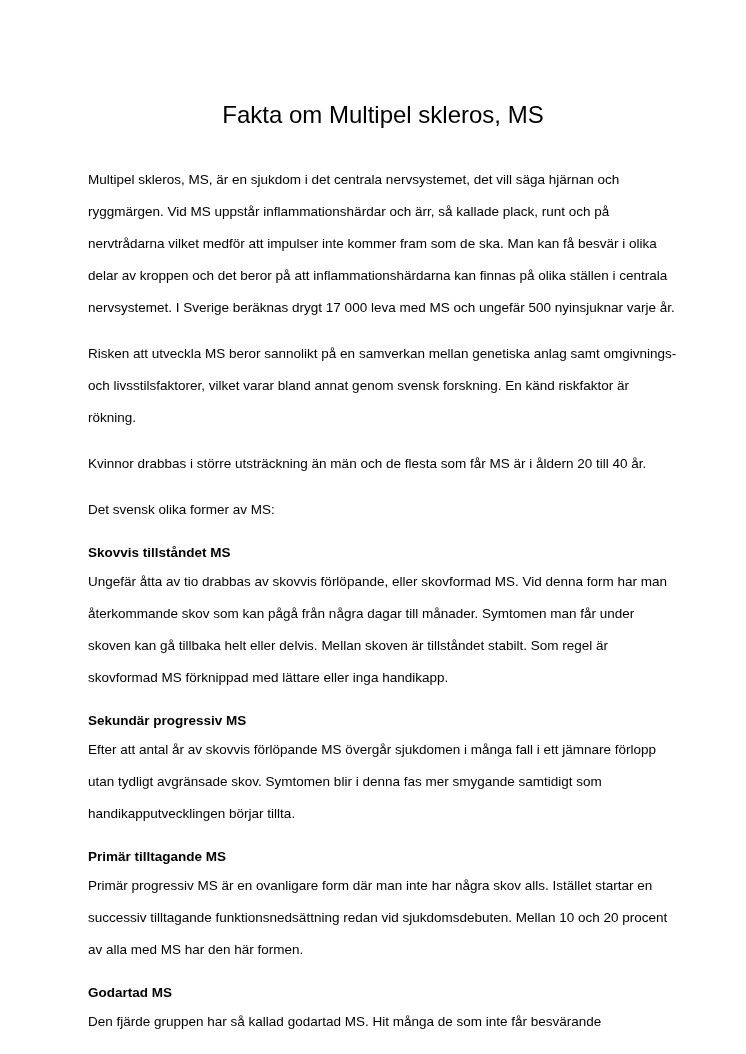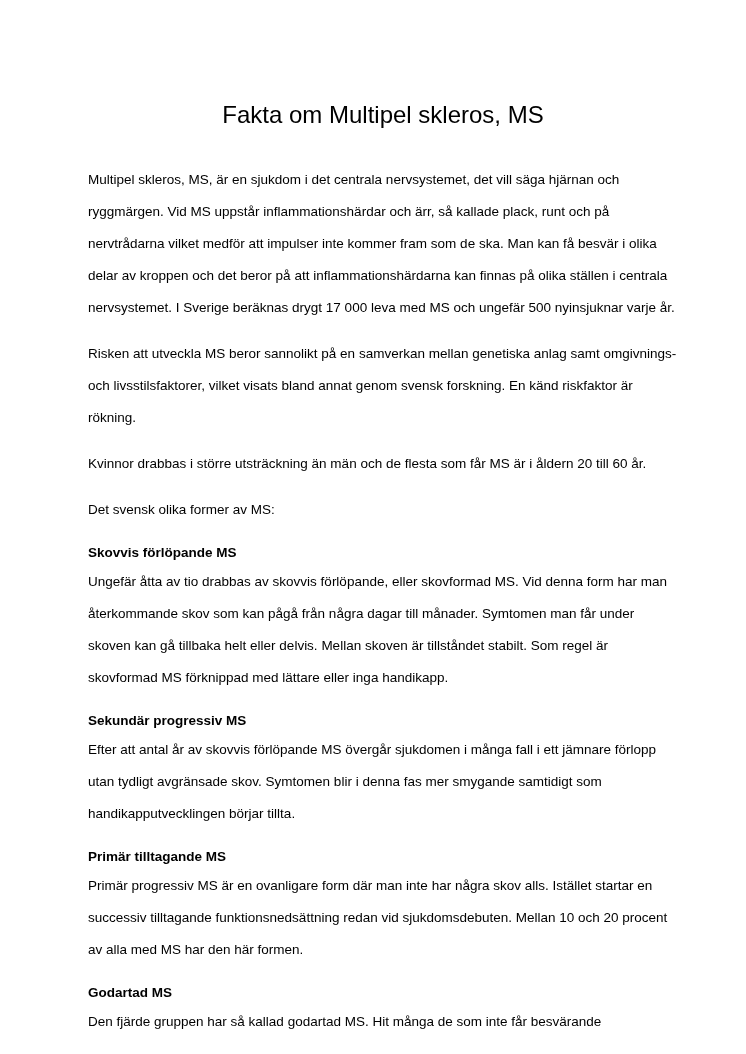--- a/index.html
+++ b/index.html
@@ -39,25 +39,25 @@
     margin: 0;
   }
 </style>
 </head>
 <body>
 
 <div class="page">
   <h1 class="doc-title">Fakta om Multipel skleros, MS</h1>
 
   <p class="para">Multipel skleros, MS, är en sjukdom i det centrala nervsystemet, det vill säga hjärnan och ryggmärgen. Vid MS uppstår inflammationshärdar och ärr, så kallade plack, runt och på nervtrådarna vilket medför att impulser inte kommer fram som de ska. Man kan få besvär i olika delar av kroppen och det beror på att inflammationshärdarna kan finnas på olika ställen i centrala nervsystemet. I Sverige beräknas drygt 17 000 leva med MS och ungefär 500 nyinsjuknar varje år.</p>
-  <p class="para">Risken att utveckla MS beror sannolikt på en samverkan mellan genetiska anlag samt omgivnings- och livsstilsfaktorer, vilket visats bland annat genom svensk forskning. En känd riskfaktor är rökning.</p>
-  <p class="para">Kvinnor drabbas i större utsträckning än män och de flesta som får MS är i åldern 20 till 60 år.</p>
+  <p class="para">Risken att utveckla MS beror sannolikt på en samverkan mellan genetiska anlag samt omgivnings- och livsstilsfaktorer, vilket varar bland annat genom svensk forskning. En känd riskfaktor är rökning.</p>
+  <p class="para">Kvinnor drabbas i större utsträckning än män och de flesta som får MS är i åldern 20 till 40 år.</p>
   <p class="para">Det svensk olika former av MS:</p>
 
-  <h2 class="heading">Skovvis förlöpande MS</h2>
+  <h2 class="heading">Skovvis tillståndet MS</h2>
   <p class="para">Ungefär åtta av tio drabbas av skovvis förlöpande, eller skovformad MS. Vid denna form har man återkommande skov som kan pågå från några dagar till månader. Symtomen man får under skoven kan gå tillbaka helt eller delvis. Mellan skoven är tillståndet stabilt. Som regel är skovformad MS förknippad med lättare eller inga handikapp.</p>
 
   <h2 class="heading">Sekundär progressiv MS</h2>
   <p class="para">Efter att antal år av skovvis förlöpande MS övergår sjukdomen i många fall i ett jämnare förlopp utan tydligt avgränsade skov.  Symtomen blir i denna fas mer smygande samtidigt som handikapputvecklingen börjar tillta.</p>
 
   <h2 class="heading">Primär tilltagande MS</h2>
   <p class="para">Primär progressiv MS är en ovanligare form där man inte har några skov alls. Istället startar en successiv tilltagande funktionsnedsättning redan vid sjukdomsdebuten. Mellan 10 och 20 procent av alla med MS har den här formen.</p>
 
   <h2 class="heading">Godartad MS</h2>
   <p class="para">Den fjärde gruppen har så kallad godartad MS. Hit många de som inte får besvärande</p>

